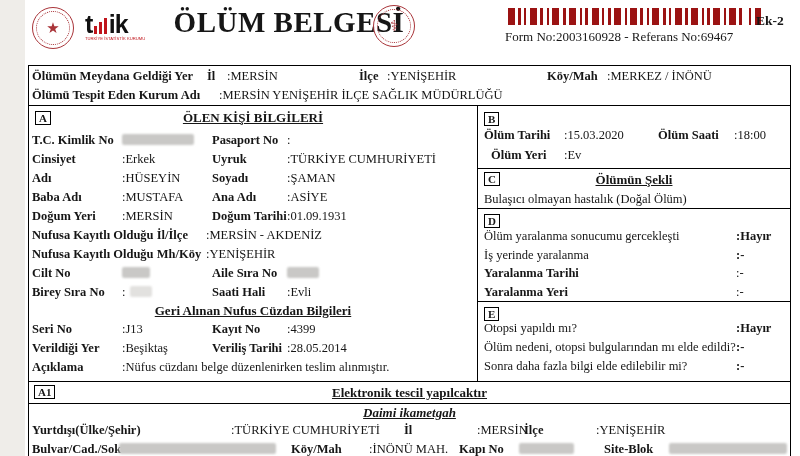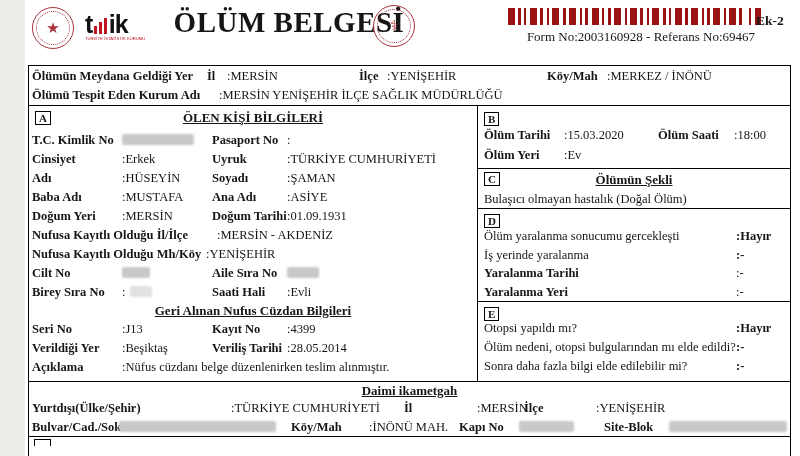--- a/index.html
+++ b/index.html
@@ -23,21 +23,21 @@
                    font-size:25px;line-height:22px;color:#111;letter-spacing:-1px;}
   .tuik-bars{display:flex;align-items:flex-end;gap:1.5px;margin:0 1.5px 1px 1.5px;}
   .tuik-bars i{display:block;width:3.5px;background:#c0151c;}
   .tuik-bars .b1{height:8px;}.tuik-bars .b2{height:12px;}.tuik-bars .b3{height:16px;}
   .tuik-cap{font-family:"Liberation Sans",sans-serif;color:#c0151c;font-size:8px;
             transform:scale(0.52);transform-origin:left top;white-space:nowrap;margin-top:1px;}
   .doc-title{position:absolute;left:92px;top:6px;width:250px;text-align:center;
              font-size:29px;font-weight:bold;letter-spacing:0.5px;white-space:nowrap;margin-left:47px;}
   .barcode{position:absolute;left:483px;top:8px;height:17px;width:270px;display:flex;overflow:hidden;}
   .barcode span{display:block;height:100%;flex:0 0 auto;}
-  .form-line{position:absolute;left:480px;top:29px;width:272px;text-align:center;
+  .form-line{position:absolute;left:480px;top:29px;width:272px;text-align:left;
              font-size:13px;white-space:nowrap;}
   .ek{position:absolute;left:731px;top:13px;font-size:13.5px;font-weight:bold;}
 
   
   .table{position:absolute;left:3px;top:57px;width:763px;height:399px;
          border:1.6px solid #000;border-bottom:none;box-sizing:border-box;margin-top:8px;}
   .lbl{font-weight:bold;}
   .p{position:absolute;top:1px;white-space:nowrap;font-size:12.5px;line-height:16px;}
   .trow{position:relative;height:19px;}
   .tag{display:inline-block;border:1.3px solid #000;font-weight:bold;font-size:11px;
@@ -56,21 +56,21 @@
   .secC{position:relative;height:40px;border-bottom:1.6px solid #000;box-sizing:border-box;padding-top:2px;}
   .secD{position:relative;height:93px;border-bottom:1.6px solid #000;box-sizing:border-box;padding-top:2px;}
   .secE{position:relative;height:80px;box-sizing:border-box;padding-top:2px;}
   .tagrow{position:relative;height:17px;padding-left:6px;}
   .hrow{position:relative;height:22px;}
 
   .a1row{position:relative;height:22px;border-bottom:1.6px solid #000;box-sizing:border-box;padding-top:2px;}
   .a1row .tag{position:absolute;left:5px;top:3px;}
   .daimi{position:relative;height:55px;border-bottom:1.6px solid #000;box-sizing:border-box;}
   .daimi-title{height:16px;text-align:center;font-weight:bold;text-decoration:underline;
-               font-size:13px;padding-top:1px;}
+               font-size:13px;padding-top:1px;font-style:italic;}
   .stub{position:relative;height:6px;}
   .stub .frag{position:absolute;left:5px;top:2px;width:15px;height:6px;border:1.3px solid #000;border-bottom:none;}
 </style>
 </head>
 <body>
 
 <div class="edge-strip"></div>
 <div class="sheet">
 
   <div class="hdr">
@@ -214,21 +214,21 @@
             <span class="p" style="left:258px">:ASİYE</span>
           </div>
         <div class="trow">
             <span class="p lbl" style="left:3px">Doğum Yeri</span>
             <span class="p" style="left:93px">:MERSİN</span>
             <span class="p lbl" style="left:183px">Doğum Tarihi</span>
             <span class="p" style="left:258px">:01.09.1931</span>
           </div>
         <div class="trow">
             <span class="p lbl" style="left:3px">Nufusa Kayıtlı Olduğu İl/İlçe</span>
-            <span class="p" style="left:188px">:MERSİN - AKDENİZ</span>
+            <span class="p" style="left:177px">:MERSİN - AKDENİZ</span>
           </div>
         <div class="trow">
             <span class="p lbl" style="left:3px">Nufusa Kayıtlı Olduğu Mh/Köy</span>
             <span class="p" style="left:177px">:YENİŞEHİR</span>
           </div>
         <div class="trow">
             <span class="p lbl" style="left:3px">Cilt No</span>
             <span class="redact" style="left:93px;width:28px;background:#c9c8c6"></span>
             <span class="p lbl" style="left:183px">Aile Sıra No</span>
             <span class="redact" style="left:258px;width:32px;background:#c9c8c6"></span>
@@ -264,21 +264,21 @@
       <div class="colR">
         <div class="secB">
           <div class="tagrow"><span class="tag">B</span></div>
           <div class="trow" style="height:20px">
               <span class="p lbl" style="left:6px">Ölüm Tarihi</span>
               <span class="p" style="left:86px">:15.03.2020</span>
               <span class="p lbl" style="left:180px">Ölüm Saati</span>
               <span class="p" style="left:256px">:18:00</span>
             </div>
           <div class="trow" style="height:20px">
-              <span class="p lbl" style="left:6px">Ölüm Yeri</span>
+              <span class="p lbl" style="left:13px">Ölüm Yeri</span>
               <span class="p" style="left:86px">:Ev</span>
             </div>
         </div>
         <div class="secC">
           <div class="trow" style="height:19px">
               <span class="tag" style="position:absolute;left:6px;top:1px">C</span>
               <span class="ctitle">Ölümün Şekli</span>
             </div>
           <div class="trow" style="height:18px">
               <span class="p" style="left:6px">Bulaşıcı olmayan hastalık (Doğal Ölüm)</span>
@@ -314,20 +314,24 @@
               <span class="p lbl" style="left:258px">:-</span>
             </div>
           <div class="trow">
               <span class="p" style="left:6px">Sonra daha fazla bilgi elde edilebilir mi?</span>
               <span class="p lbl" style="left:258px">:-</span>
             </div>
         </div>
       </div>
     </div>
 
+    <div class="a1row">
+      <span class="tag">A1</span>
+      <span class="ctitle" style="top:3px">Elektronik tescil yapılcaktır</span>
+    </div>
 
     <div class="daimi">
       <div class="daimi-title">Daimi ikametgah</div>
       <div class="trow">
           <span class="p lbl" style="left:3px">Yurtdışı(Ülke/Şehir)</span>
           <span class="p" style="left:202px">:TÜRKİYE CUMHURİYETİ</span>
           <span class="p lbl" style="left:375px">İl</span>
           <span class="p" style="left:448px">:MERSİN</span>
           <span class="p lbl" style="left:495px">İlçe</span>
           <span class="p" style="left:567px">:YENİŞEHİR</span>

